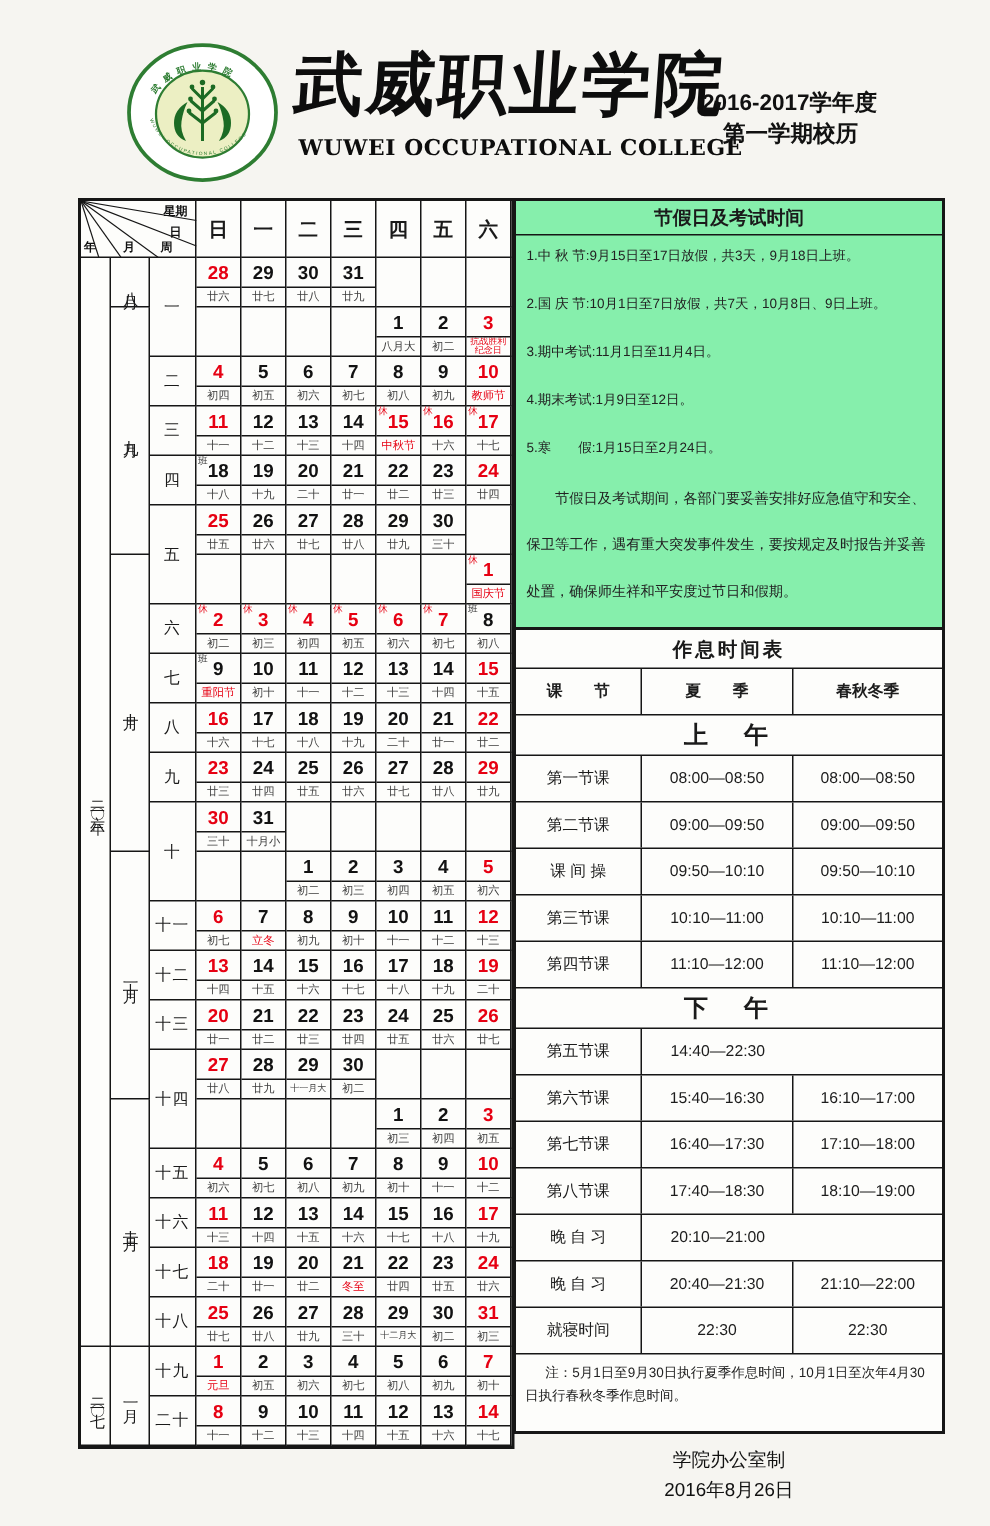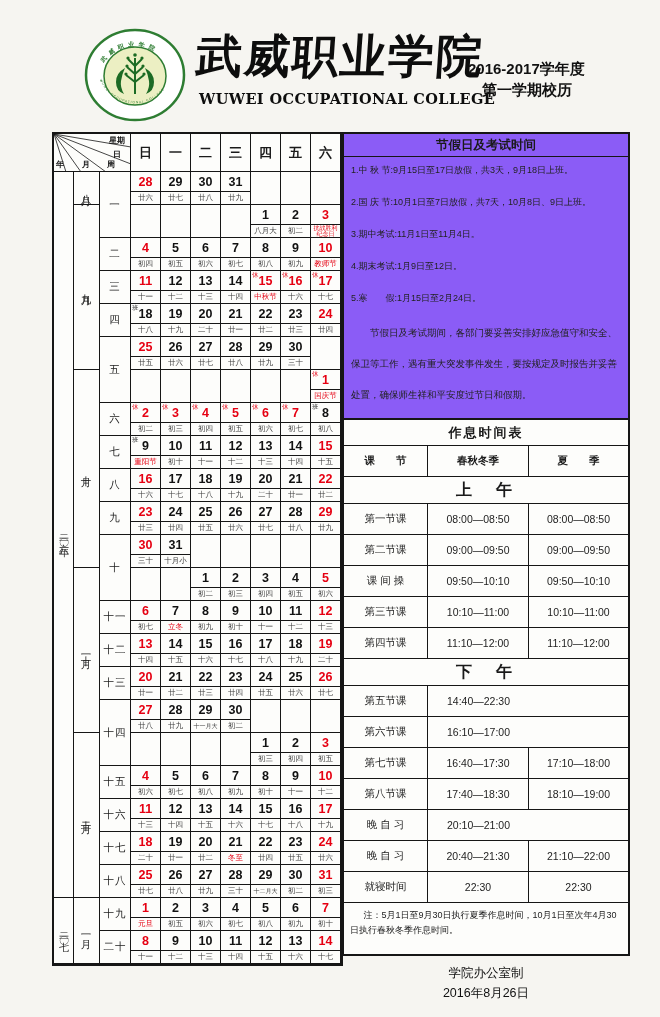--- a/index.html
+++ b/index.html
@@ -63,21 +63,21 @@
   .cal-mark.rest{color:#e60012;}
   .cal-mark.work{color:#333;}
   .cal-lunar{flex:1;display:flex;align-items:center;justify-content:center;
     font-size:7.5px;color:#3c3c3c;overflow:hidden;}
   .cal-lunar.red{color:#e60012;}
   .cal-lunar.tiny{font-size:6px;line-height:6px;text-align:center;padding:0 1px;
     word-break:break-all;white-space:normal;}
 
   
   .right-col{position:absolute;left:342px;top:132px;width:288px;}
-  .notes-box{height:288px;border:2px solid #161616;background:#8b5cf6;box-sizing:border-box;overflow:hidden;}
+  .notes-box{height:288px;border:2px solid #161616;background:#86efac;box-sizing:border-box;overflow:hidden;}
   .notes-title{font-weight:bold;font-size:12.5px;text-align:center;
     padding:3px 0 2px 0;border-bottom:1px solid #161616;}
   .notes-body{padding:8px 7px 0 7px;}
   .note-item{font-size:9px;line-height:10px;margin-bottom:22px;white-space:nowrap;color:#222;}
   .notes-para{font-size:9.5px;line-height:31px;text-indent:2em;margin-top:-8px;color:#222;}
 
   .tt-box{border:2px solid #161616;border-top:none;background:#fdfdfb;box-sizing:border-box;height:536px;overflow:hidden;}
   .tt-title{font-weight:bold;font-size:13px;text-align:center;padding:4px 0 3px 0;
     border-bottom:1px solid #161616;letter-spacing:2px;}
   .tt-header{display:grid;grid-template-columns:84px 101px 1fr;height:30px;
@@ -1223,22 +1223,22 @@
         <div class="note-item">3.期中考试:11月1日至11月4日。</div>
         <div class="note-item">4.期末考试:1月9日至12日。</div>
         <div class="note-item">5.寒　　假:1月15日至2月24日。</div>
         <div class="notes-para">节假日及考试期间，各部门要妥善安排好应急值守和安全、保卫等工作，遇有重大突发事件发生，要按规定及时报告并妥善处置，确保师生祥和平安度过节日和假期。</div>
       </div>
   </div>
   <div class="tt-box">
     <div class="tt-title">作息时间表</div>
     <div class="tt-header" id="tt-header">
         <div class="tt-cell">课　　节</div>
+        <div class="tt-cell">夏　　季</div>
         <div class="tt-cell">春秋冬季</div>
-        <div class="tt-cell">夏　　季</div>
       </div>
     <div id="tt-body">
         <div class="tt-section">上　午</div>
         <div class="tt-row">
           <div class="tt-cell tt-label">第一节课</div>
           <div class="tt-cell tt-time">08:00—08:50</div>
           <div class="tt-cell tt-time">08:00—08:50</div>
         </div>
         <div class="tt-row">
           <div class="tt-cell tt-label">第二节课</div>
@@ -1260,20 +1260,21 @@
           <div class="tt-cell tt-time">11:10—12:00</div>
           <div class="tt-cell tt-time">11:10—12:00</div>
         </div>
         <div class="tt-section">下　午</div>
         <div class="tt-row">
           <div class="tt-cell tt-label">第五节课</div>
           <div class="tt-cell tt-time">14:40—22:30</div>
         </div>
         <div class="tt-row">
           <div class="tt-cell tt-label">第六节课</div>
+          <div class="tt-cell tt-time">15:40—16:30</div>
           <div class="tt-cell tt-time">16:10—17:00</div>
         </div>
         <div class="tt-row">
           <div class="tt-cell tt-label">第七节课</div>
           <div class="tt-cell tt-time">16:40—17:30</div>
           <div class="tt-cell tt-time">17:10—18:00</div>
         </div>
         <div class="tt-row">
           <div class="tt-cell tt-label">第八节课</div>
           <div class="tt-cell tt-time">17:40—18:30</div>

